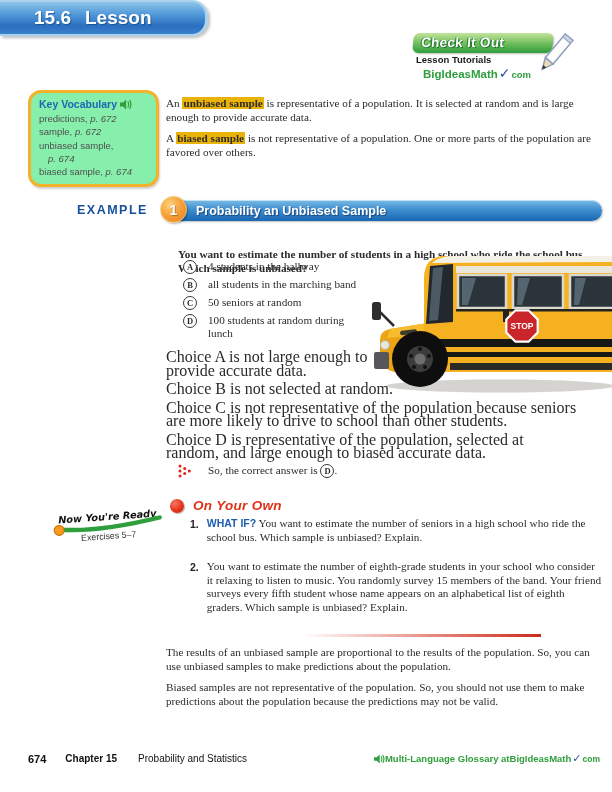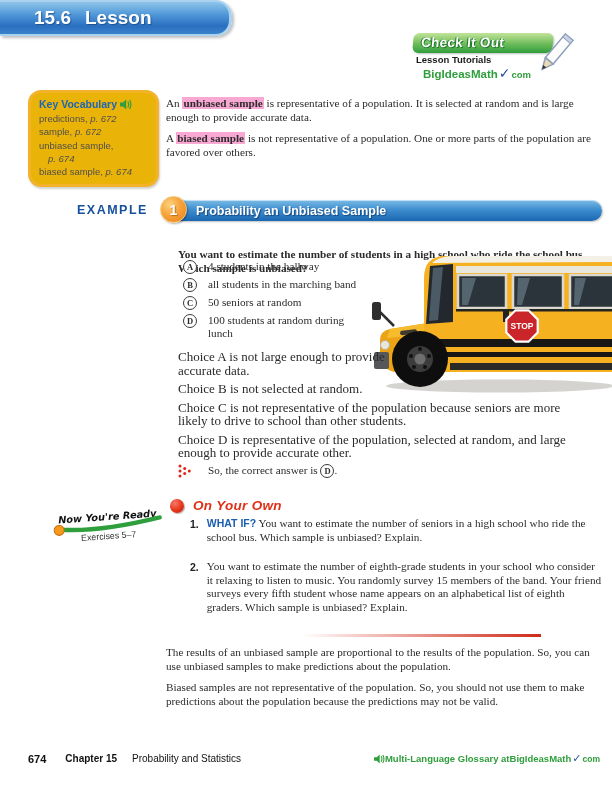--- a/index.html
+++ b/index.html
@@ -5,21 +5,21 @@
   * { margin:0; padding:0; box-sizing:border-box; }
   html,body { background:#e8e8e8; }
   .page {
     position:relative; width:612px; height:792px; margin:0 auto;
     background:#ffffff; overflow:hidden;
     font-family:"Liberation Serif", serif; color:#2b2b2b;
   }
 
   
   .lesson-banner {
-    position:absolute; left:0; top:27; width:232px; height:36px;
+    position:absolute; left:0; top:27; width:208px; height:36px;
     background:linear-gradient(180deg,#8ec4ea 0%,#4f97d8 40%,#2a6fc0 75%,#3b82cc 100%);
     border-top:2px solid #aad2ee; border-right:3px solid #aad2ee; border-bottom:2px solid #aad2ee;
     border-radius:0 16px 16px 0;
     display:flex; align-items:center; padding-left:34px;
     box-shadow:2px 2px 3px rgba(0,0,0,0.25);
   }
   .lesson-banner .num, .lesson-banner .lbl {
     font-family:"Liberation Sans", sans-serif; font-weight:bold; font-size:19px; color:#fff;
     text-shadow:1px 1px 1px rgba(20,60,110,0.6);
   }
@@ -36,34 +36,34 @@
   }
   .checkout-mid { font-weight:bold; font-size:9.5px; color:#1a1a1a; margin:1px 0 0 3px; }
   .checkout-bot { font-weight:bold; font-size:11.5px; color:#2f9e3c; margin-left:10px; }
   .checkout-bot .tld { font-size:9.5px; }
   .checkout-bot .check { color:#2a4fa0; font-size:14px; font-family:"DejaVu Sans", sans-serif; margin:0 1px; }
   .pencil { position:absolute; right:-4px; top:-4px; }
 
   
   .vocab-box {
     position:absolute; left:28px; top:90px; width:131px;
-    border:3px solid #f2b32b; border-radius:13px; background:#eab308;
+    border:3px solid #f2b32b; border-radius:13px; background:#86efac;
     padding:5px 7px 6px 8px; box-shadow:1px 2px 2px rgba(0,0,0,0.18);
     font-family:"Liberation Sans", sans-serif;
   }
   .vocab-title { font-weight:bold; font-size:10.5px; color:#1b66b5; display:flex; align-items:center; gap:3px; }
   .vocab-list { list-style:none; margin-top:2px; }
   .vocab-list li { font-size:9.5px; color:#4f4f4f; line-height:1.4; }
   .vocab-page { font-style:italic; }
   .vocab-list li.two-line .vocab-page { display:block; padding-left:9px; }
 
   
   .intro { position:absolute; left:166px; top:97px; width:426px; font-size:11.2px; line-height:13.5px; }
   .intro p + p { margin-top:8px; }
-  .hl { background:#f9a8d4; font-weight:bold; padding:0 1px; }
+  .hl { background:#eab308; font-weight:bold; padding:0 1px; }
 
   
   .example-eyebrow {
     position:absolute; left:77px; top:203px;
     font-family:"Liberation Sans", sans-serif; font-weight:bold; font-size:12.5px;
     letter-spacing:1.5px; color:#15509e;
   }
   .example-num {
     position:absolute; left:160px; top:196px; width:27px; height:27px; border-radius:50%;
     background:radial-gradient(circle at 35% 30%, #fcd27c 0%, #f6a33c 45%, #ee7d18 100%);
@@ -94,21 +94,21 @@
     display:inline-flex; align-items:center; justify-content:center;
     font-size:8.5px; font-weight:bold; color:#2b2b2b; background:#fff;
     font-family:"Liberation Serif", serif;
   }
   .choices li:nth-child(4) .choice-text { max-width:150px; }
 
   
   .bus-wrap { position:absolute; left:372px; top:246px; width:240px; height:150px; }
 
   
-  .explain { position:absolute; left:178px; top:350px; width:414px; font-size:13px; line-height:13.5px; }
+  .explain { position:absolute; left:166px; top:350px; width:414px; font-size:16px; line-height:13.5px; }
   .explain p + p { margin-top:5px; }
   .explain p:first-child { max-width:207px; }
   .conclusion { position:absolute; left:178px; top:463px; display:flex; align-items:center; gap:16px; font-size:11.2px; }
   .conclusion .dotmark { margin-top:1px; }
 
   
   .oyo-head { position:absolute; left:170px; top:498px; display:flex; align-items:center; gap:9px; }
   .oyo-dot {
     width:14px; height:14px; border-radius:50%;
     background:radial-gradient(circle at 35% 30%, #f8766a 0%, #e53517 55%, #b81f0a 100%);
@@ -133,21 +133,21 @@
   }
 
   
   .closing { position:absolute; left:166px; top:646px; width:427px; font-size:11.2px; line-height:13.5px; }
   .closing p + p { margin-top:8px; }
 
   
   .footer { position:absolute; left:28px; top:752px; width:572px; display:flex; align-items:center; font-family:"Liberation Sans", sans-serif; }
   .footer .pg { font-weight:bold; font-size:11px; color:#111; }
   .footer .ch { font-weight:bold; font-size:10px; color:#111; margin-left:19px; }
-  .footer .ct { font-size:10px; color:#111; margin-left:15px; }
+  .footer .ct { font-size:10px; color:#111; margin-left:21px; }
   .footer .gloss { margin-left:auto; display:flex; align-items:center; font-weight:bold; font-size:9.5px; color:#2f9e3c; }
   .footer .gloss .check { color:#2a4fa0; font-family:"DejaVu Sans", sans-serif; font-size:11px; margin:0 1px; }
   .footer .gloss .tld { font-size:8.5px; }
 </style>
 </head>
 <body>
 
 <div class="page">
 
   <div class="lesson-banner">
@@ -266,21 +266,21 @@
       <rect x="131" y="64" width="6" height="12" fill="#222"></rect>
       <polygon points="165.7,86.5 156.5,95.7 143.5,95.7 134.3,86.5 134.3,73.5 143.5,64.3 156.5,64.3 165.7,73.5" fill="#c9252b" stroke="#ffffff" stroke-width="2.2"></polygon>
       <text x="150" y="83" text-anchor="middle" font-family="Liberation Sans, sans-serif" font-size="8.5" font-weight="bold" fill="#ffffff">STOP</text>
     </svg>
   </div>
 
   <div class="explain">
     <p>Choice A is not large enough to provide accurate data.</p>
     <p>Choice B is not selected at random.</p>
     <p>Choice C is not representative of the population because seniors are more likely to drive to school than other students.</p>
-    <p>Choice D is representative of the population, selected at random, and large enough to provide accurate other.</p>
+    <p>Choice D is representative of the population, selected at random, and large enough to biased accurate data.</p>
   </div>
 
   <div class="conclusion">
     <svg class="dotmark" width="14" height="14" viewBox="0 0 14 14">
       <g fill="#e02415">
         <circle cx="2" cy="2" r="1.5"></circle>
           <circle cx="2" cy="7" r="1.5"></circle>
           <circle cx="2" cy="12" r="1.5"></circle>
         <circle cx="6.7" cy="4.5" r="1.5"></circle>
           <circle cx="6.7" cy="9.5" r="1.5"></circle>

